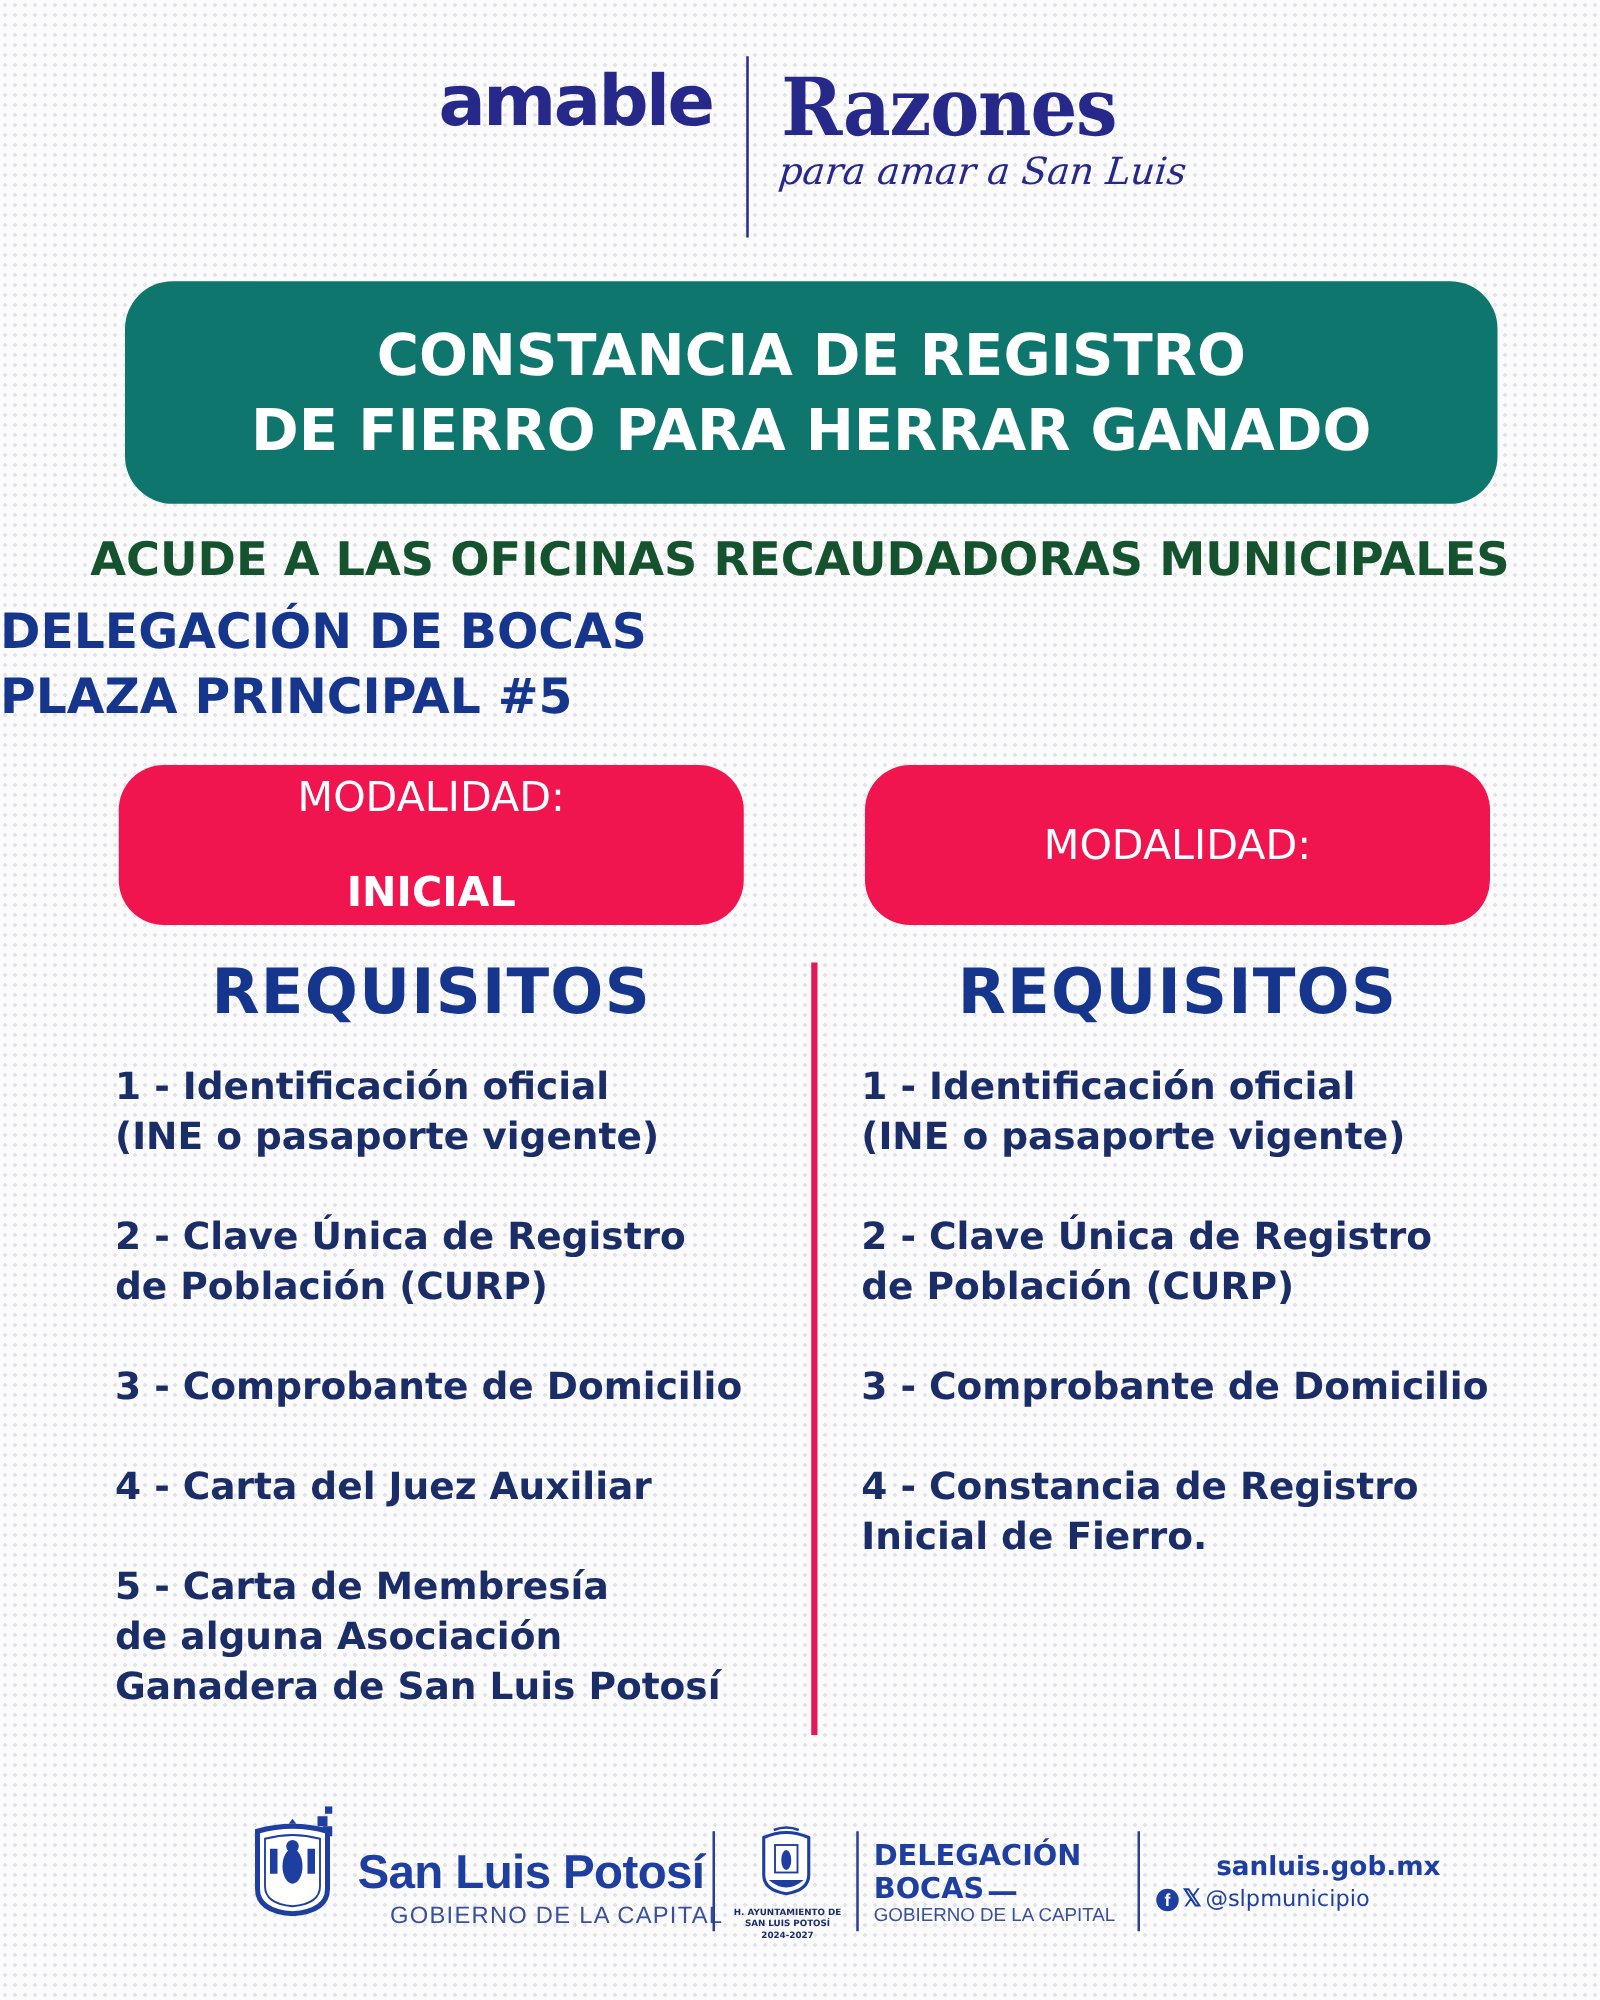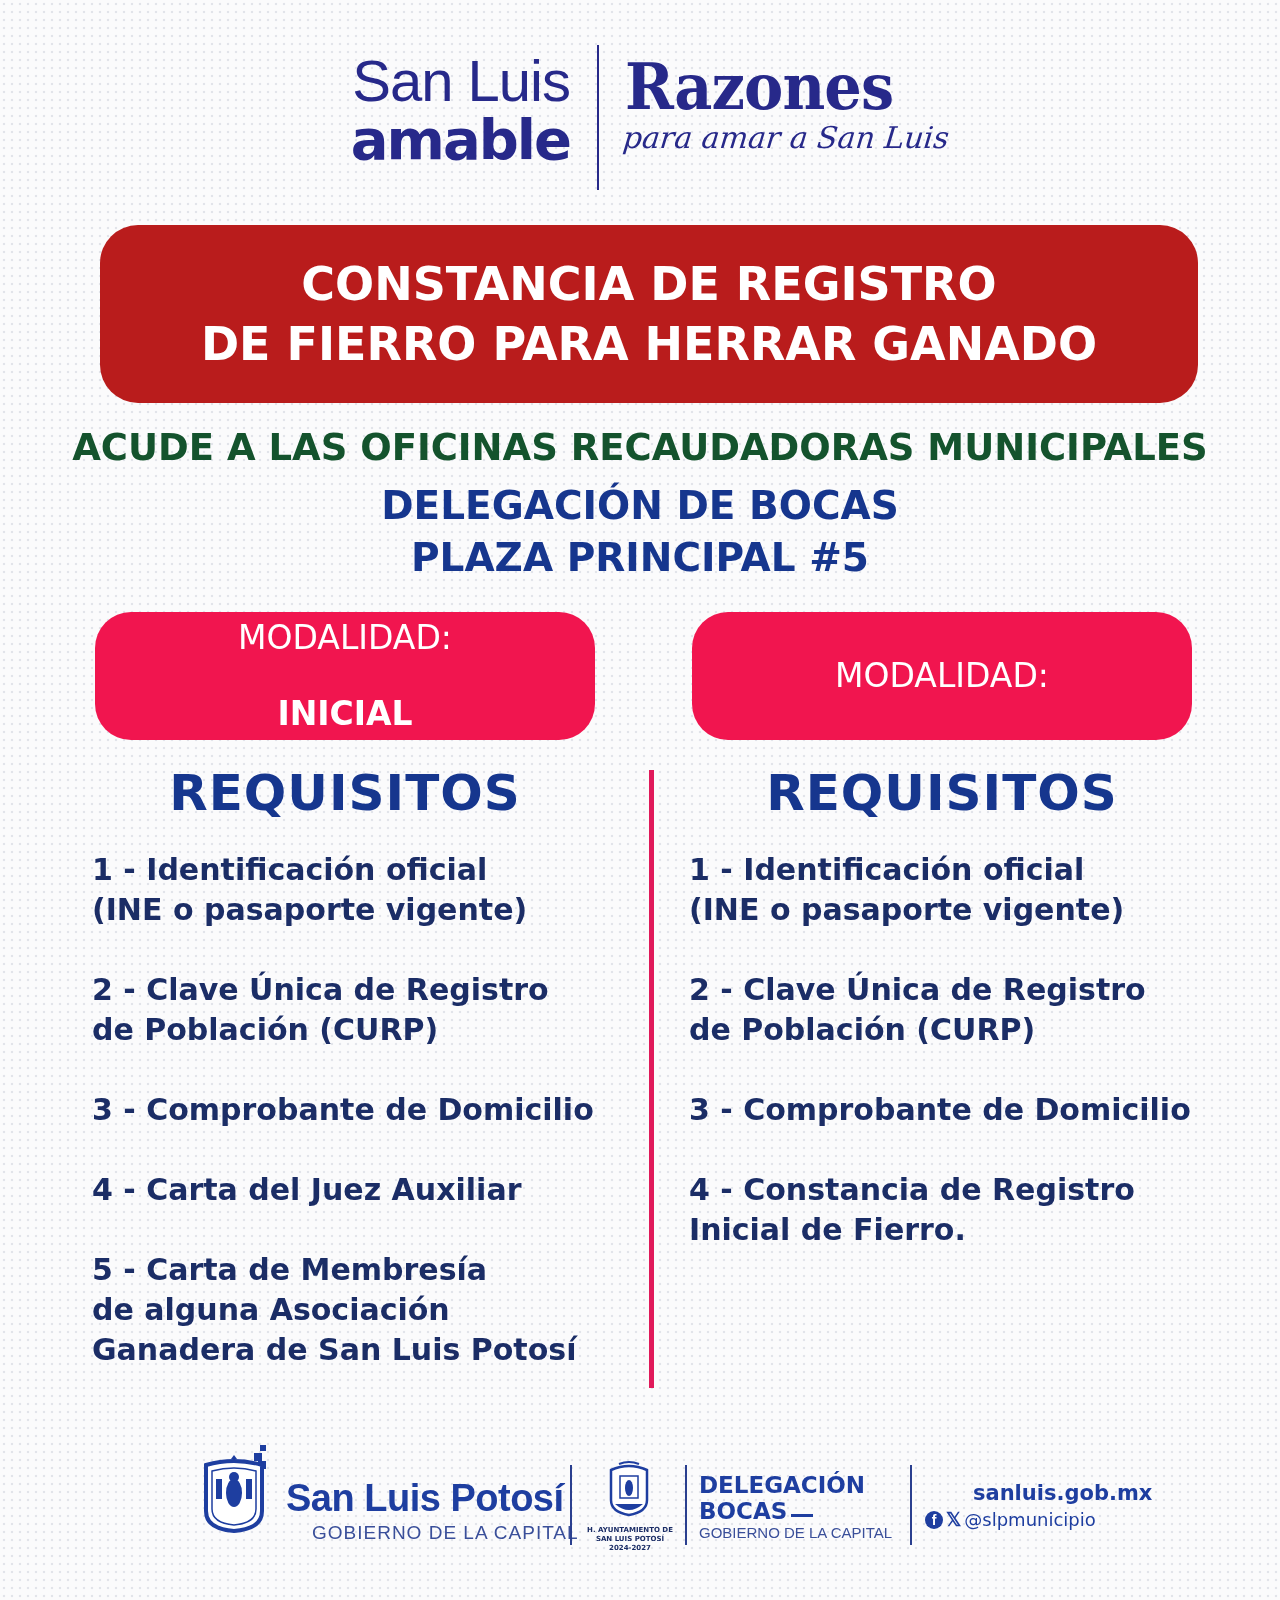--- a/index.html
+++ b/index.html
@@ -13,25 +13,25 @@
   .abs { position:absolute; }
   
   .sla { left:320px; top:52px; width:250px; color:#27298a; text-align:right; }
   .sla .l1 { font-family:"Liberation Sans", sans-serif; font-size:58px; line-height:58px; letter-spacing:-1px; }
   .sla .l2 { font-family:"DejaVu Sans", sans-serif; font-weight:bold; font-size:56px; line-height:60px; letter-spacing:-2px; }
   .hdr-div { left:597px; top:45px; width:2px; height:145px; background:#27298a; }
   .raz { left:625px; top:52px; color:#27298a; }
   .raz .r1 { font-family:"DejaVu Serif", serif; font-weight:bold; font-size:64px; line-height:70px; letter-spacing:-1px; transform:scaleX(0.92); transform-origin:left; }
   .raz .r2 { font-family:"DejaVu Serif", serif; font-style:italic; font-size:30px; line-height:32px; margin-left:-2px; transform:skewX(-6deg); }
 
-  .banner { left:100px; top:225px; width:1098px; height:178px; background:#b91c1c; border-radius:38px;
+  .banner { left:100px; top:225px; width:1098px; height:178px; background:#0f766e; border-radius:38px;
     color:#fff; text-align:center; font-weight:bold; font-size:46px; line-height:60px;
     display:flex; flex-direction:column; justify-content:center; }
   .acude { left:0; top:425px; width:1280px; text-align:center; color:#14532d; font-weight:bold; font-size:37px; line-height:46px; }
-  .deleg { left:0; top:480px; width:1280px; text-align:center; color:#16368e; font-weight:bold; font-size:39px; line-height:52px; }
+  .deleg { left:0; top:480px; width:1280px; text-align:left; color:#16368e; font-weight:bold; font-size:39px; line-height:52px; }
 
   .pill { top:612px; width:500px; height:128px; background:#f1154f; border-radius:36px; color:#fff;
     text-align:center; font-size:33px; line-height:44px; display:flex; flex-direction:column; justify-content:center;gap:32px; }
   .pill .p1 { font-weight:normal; }
   .pill .p2 { font-weight:bold; }
   .pill-left { left:95px; }
   .pill-right { left:692px; }
 
   .req { top:760px; width:500px; text-align:center; color:#16368e; font-weight:bold; font-size:50px; line-height:66px; letter-spacing:1px; }
   .req-left { left:95px; }
@@ -59,21 +59,20 @@
   .ft-del-gob { left:699px; top:1524px; color:#3a4f9a; font-family:"Liberation Sans", sans-serif; font-size:15px; }
   .ft-web { left:925px; top:1480px; color:#1e3ea0; font-weight:bold; font-size:21px; line-height:26px;margin-left:48px; }
   .ft-soc { left:925px; top:1508px; color:#1e3ea0; font-size:18px; line-height:24px; display:flex; align-items:center; gap:3px; }
   .ft-fb { width:18px; height:18px; border-radius:50%; background:#1e3ea0; color:#fff; font-size:14px; line-height:19px; text-align:center; font-weight:bold; font-family:"Liberation Sans", sans-serif; }
   .ft-x { font-weight:bold; font-family:"Liberation Sans", sans-serif; font-size:19px; }
 </style>
 </head>
 <body>
 
 <div class="abs sla">
-  <div class="l1">San Luis</div>
   <div class="l2">amable</div>
 </div>
 <div class="abs hdr-div"></div>
 <div class="abs raz">
   <div class="r1">Razones</div>
   <div class="r2">para amar a San Luis</div>
 </div>
 
 <div class="abs banner">
   <div>CONSTANCIA DE REGISTRO</div>

